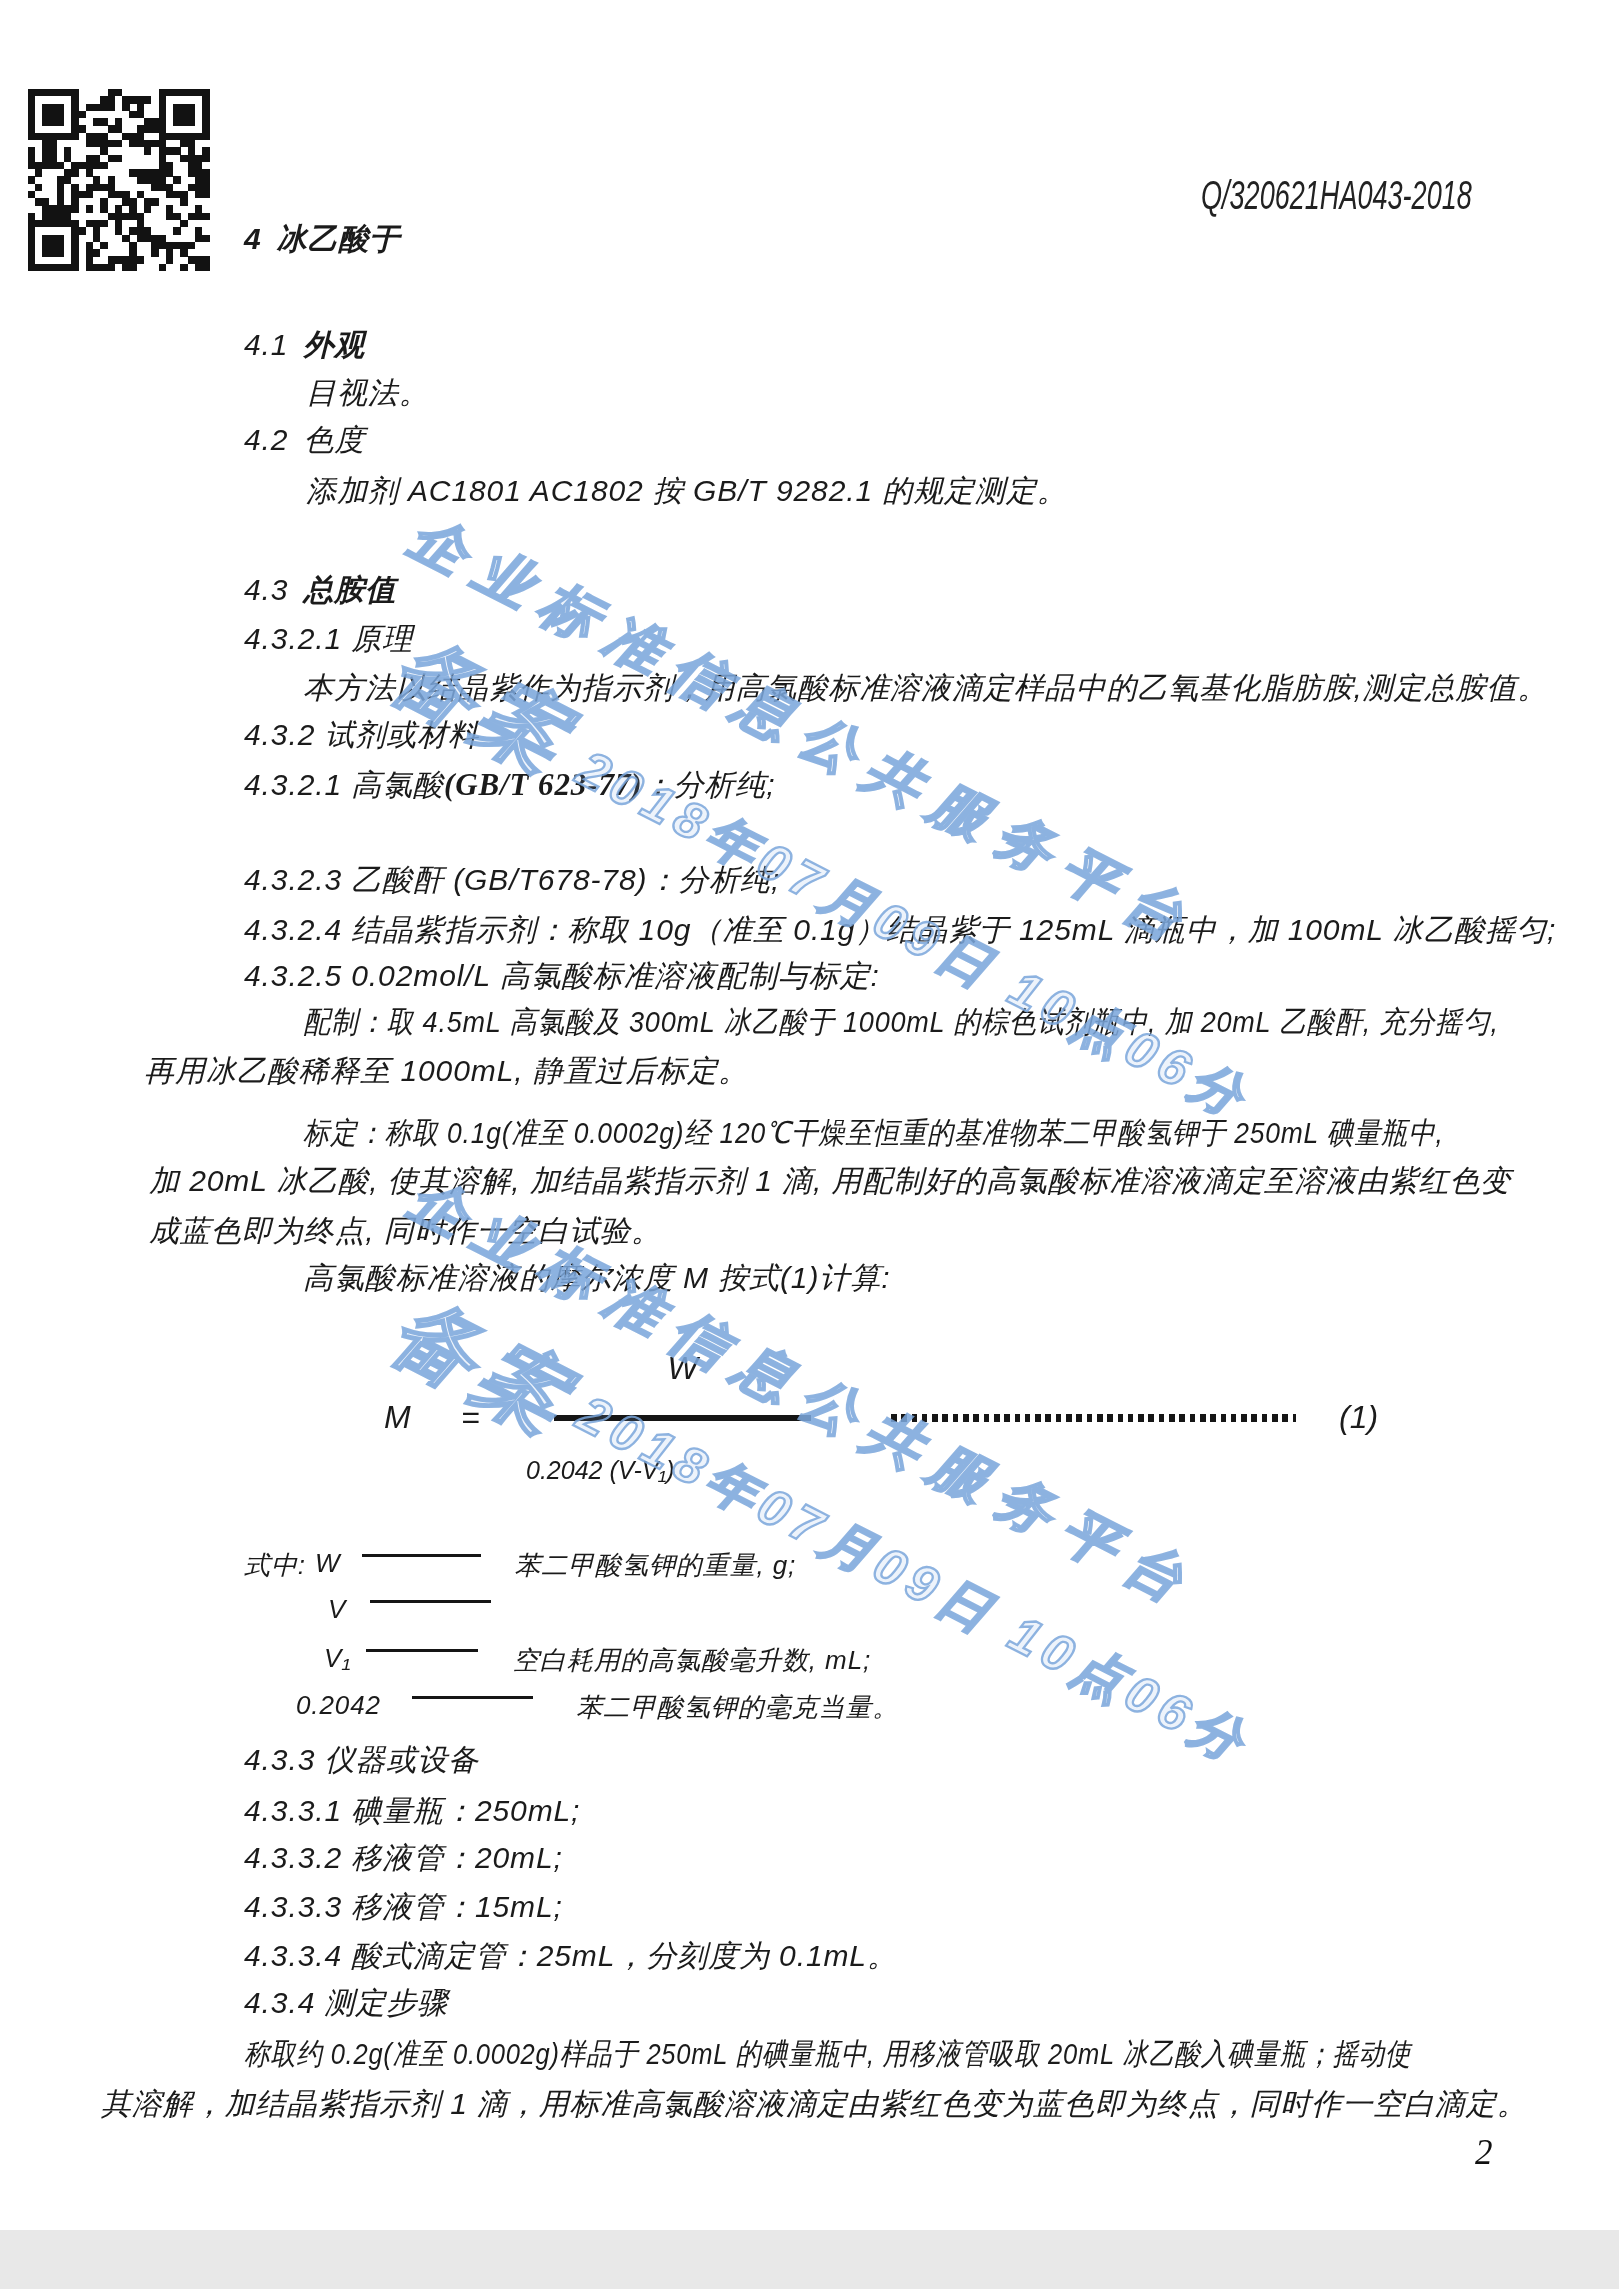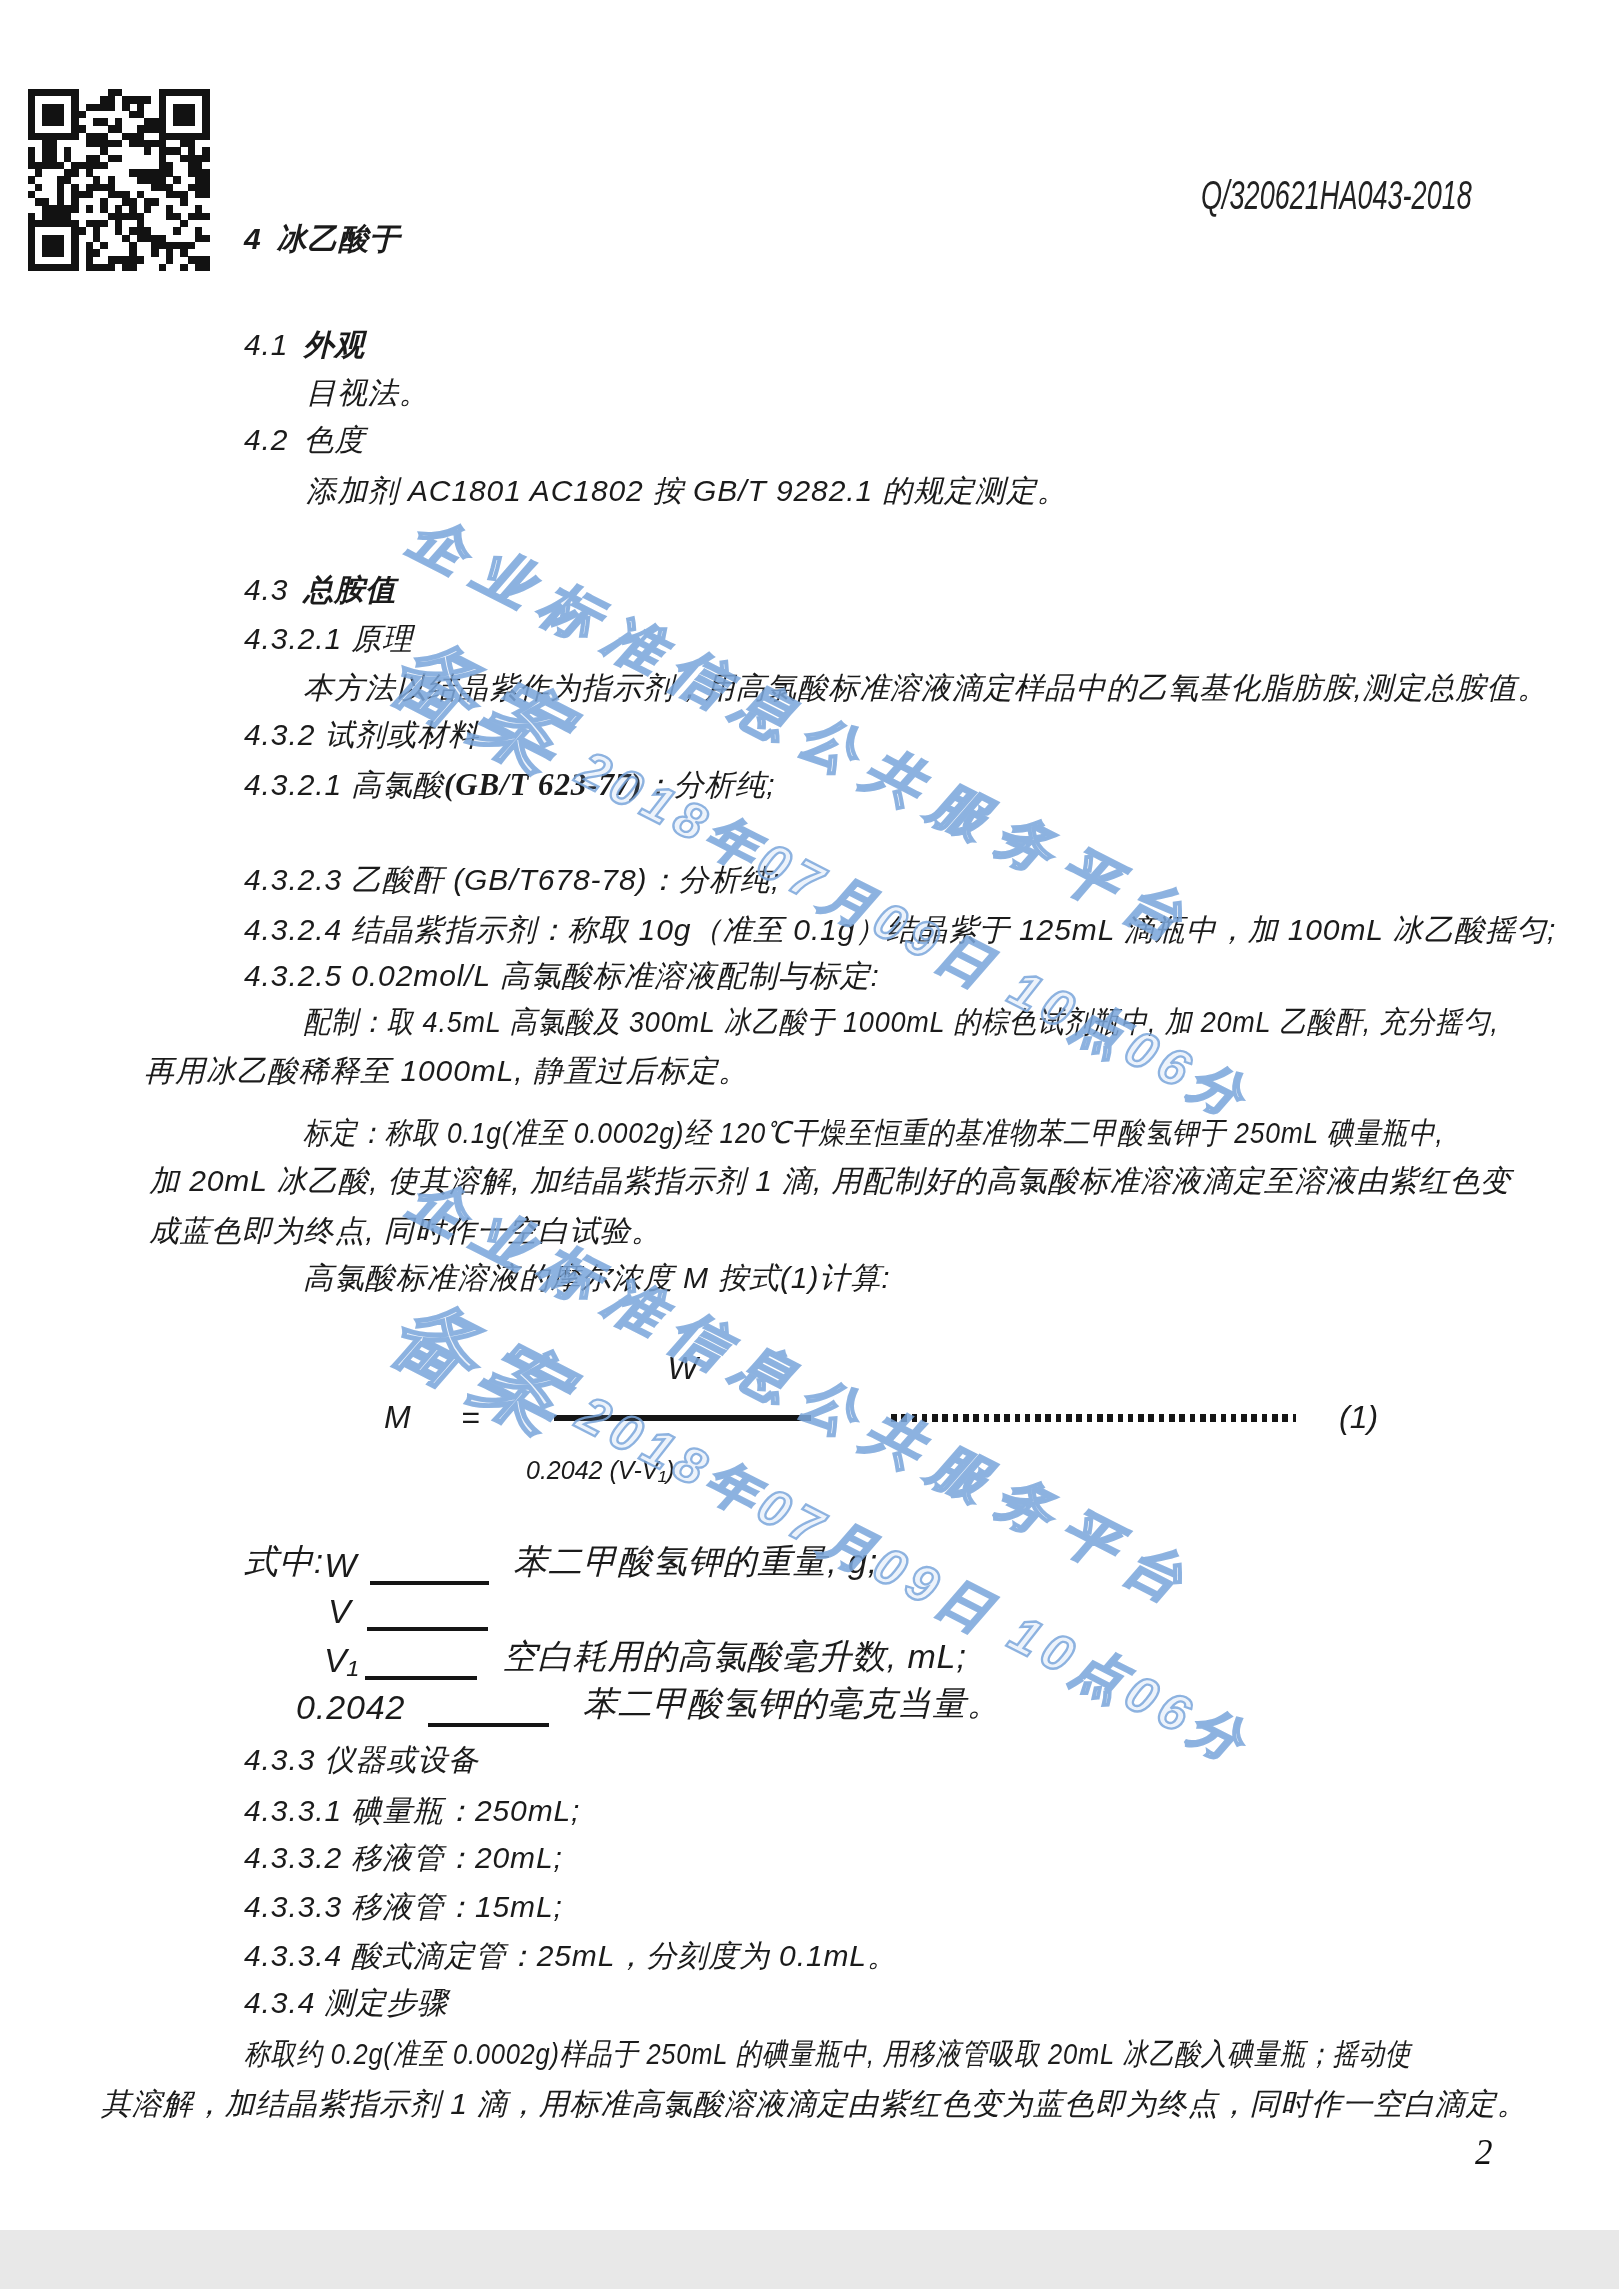--- a/index.html
+++ b/index.html
@@ -38,21 +38,21 @@
   .f-lhs{position:absolute;top:1399px;left:384px;font-size:32px;line-height:37px;}
   .f-eq{position:absolute;top:1399px;left:461px;font-size:32px;line-height:37px;}
   .f-bar{position:absolute;top:1415px;left:554px;width:257px;height:5.6px;background:#151515;}
   .f-den{position:absolute;top:1452px;left:526px;width:317px;font-size:25px;line-height:37px;}
   .f-dots{
     position:absolute;top:1414px;left:891px;width:405px;height:7.5px;
     background-image:repeating-linear-gradient(90deg,#161616 0 5.6px,transparent 5.6px 10.3px);
   }
   .f-no{position:absolute;top:1399px;left:1339px;font-size:32px;line-height:37px;}
   
-  .vrow{position:absolute;display:flex;align-items:flex-end;height:37px;font-size:34px;letter-spacing:0.9px;white-space:nowrap;}
+  .vrow{position:absolute;display:flex;align-items:flex-start;height:37px;font-size:26px;letter-spacing:0.9px;white-space:nowrap;gap:9px;}
   .vdash{height:3.7px;background:#151515;flex:0 0 auto;}
   
   .wm{
     position:absolute;
     transform:rotate(27deg);
     transform-origin:0 0;
     white-space:nowrap;
     font-weight:bold;
     color:rgba(146,182,228,0.16);
     -webkit-text-stroke:2.3px rgba(122,166,219,0.85);

